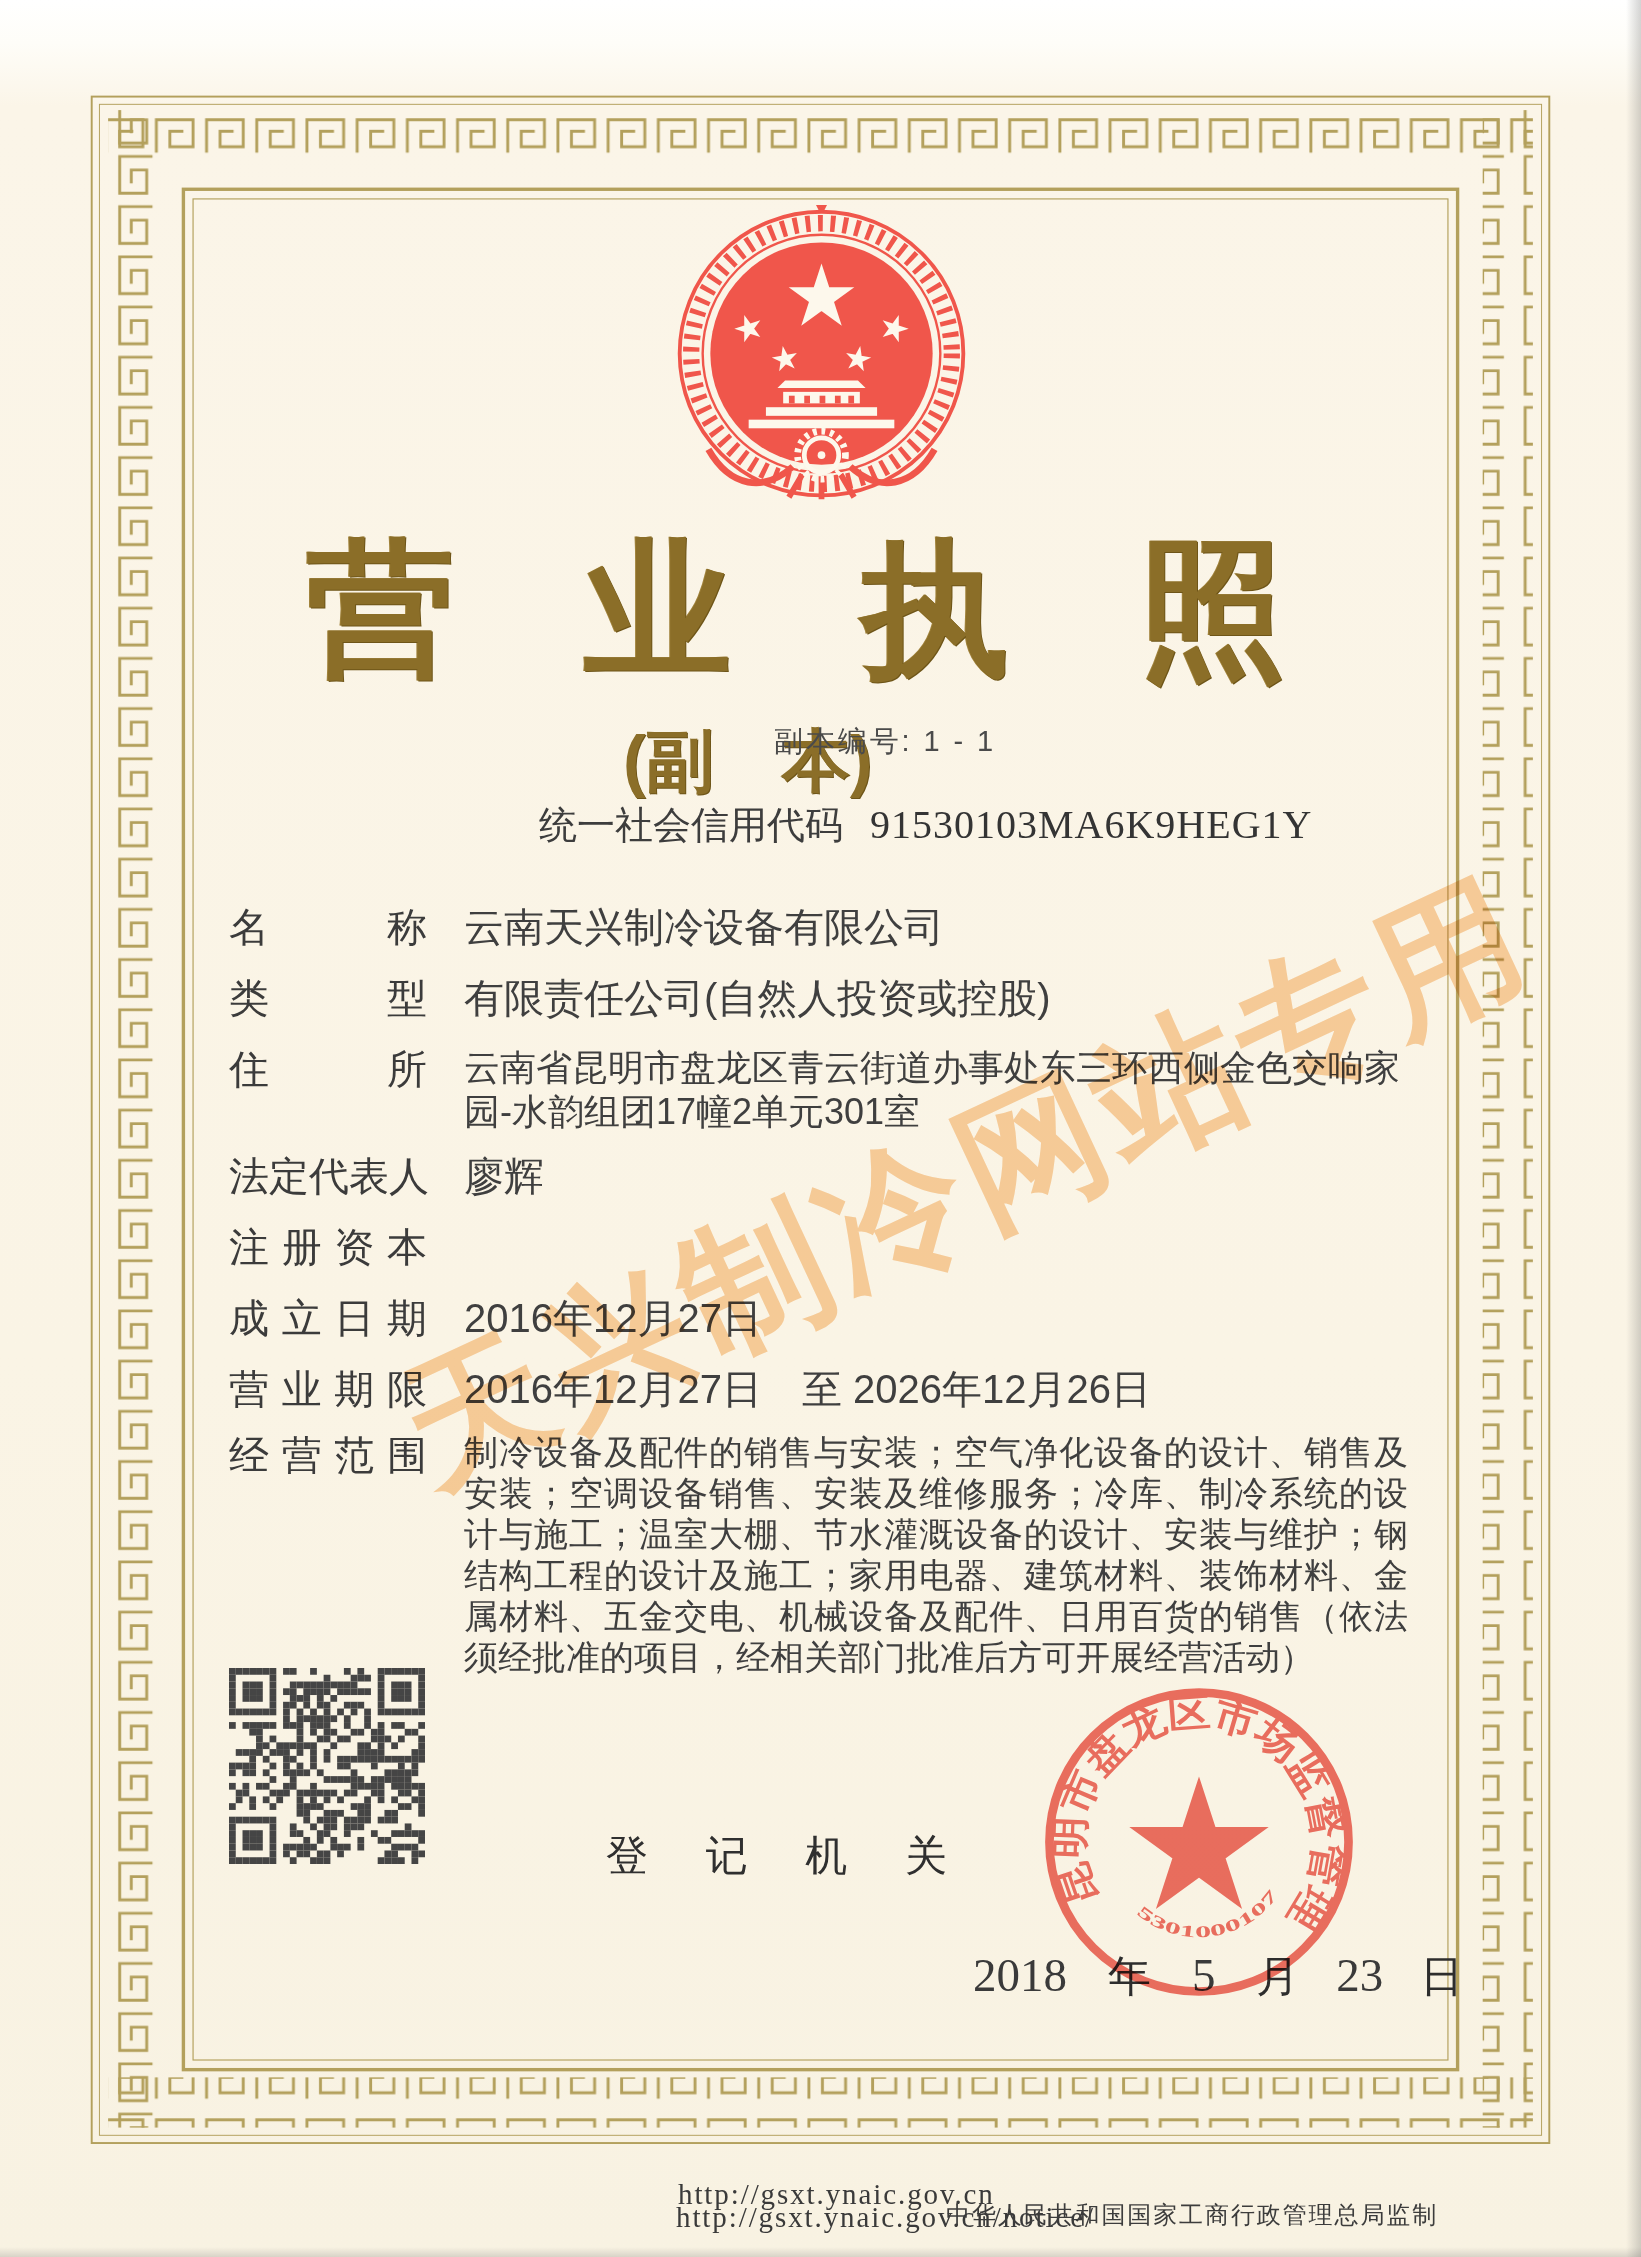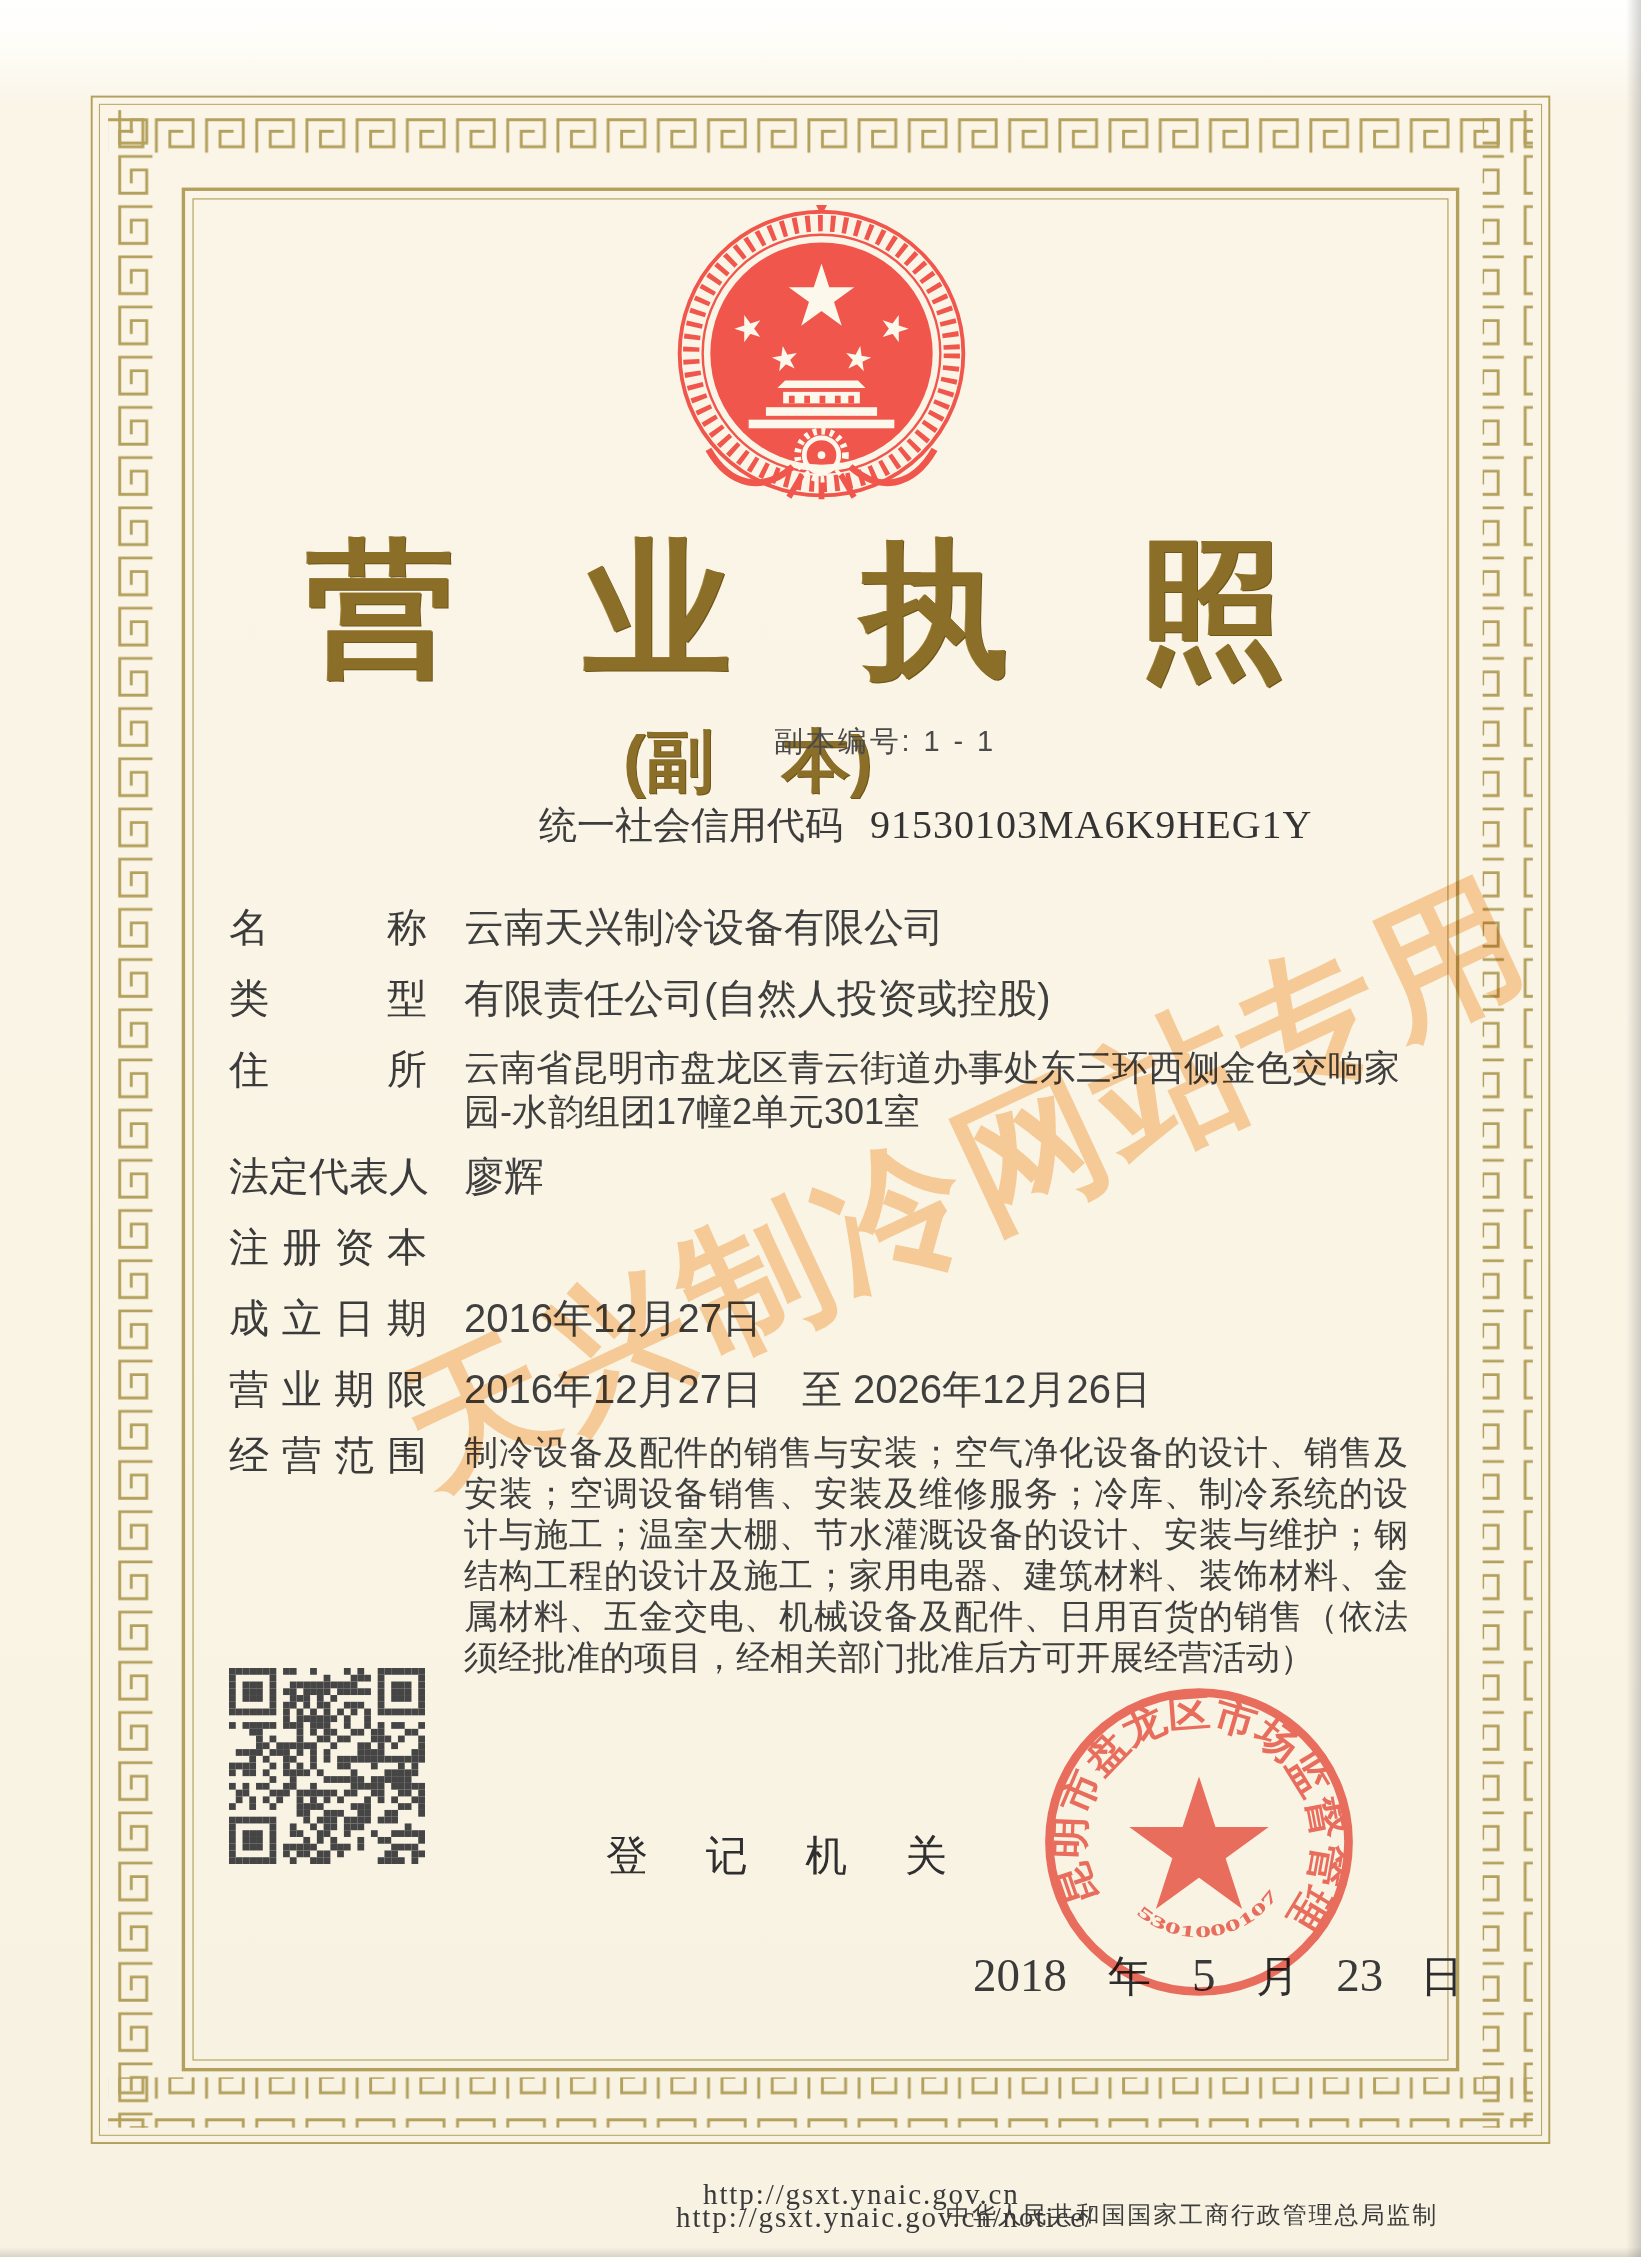--- a/index.html
+++ b/index.html
@@ -81,21 +81,21 @@
   .date-line .sep-s{margin-left:25px;}
   .seal{position:absolute;left:1035px;top:1676px;z-index:30;mix-blend-mode:multiply;opacity:.95;}
   .footer-left-label{
     position:absolute;left:97px;top:2196px;z-index:10;
     font-size:30px;color:#3c3c3c;letter-spacing:1px;white-space:nowrap;
   }
   .footer-url-1,.footer-url-2{
     position:absolute;z-index:10;font-family:"Liberation Serif",serif;
     font-size:29px;color:#3a3a3a;white-space:nowrap;letter-spacing:1.9px;
   }
-  .footer-url-1{left:678px;top:2178px;margin-left:25px;}
+  .footer-url-1{left:678px;top:2178px;}
   .footer-url-2{left:676px;top:2201px;}
   .footer-right{
     position:absolute;left:906px;top:2199px;z-index:10;
     font-size:24px;color:#3c3c3c;letter-spacing:1.9px;white-space:nowrap;padding-left:40px;
   }
 </style>
 </head>
 <body>
 
 <div class="page">

